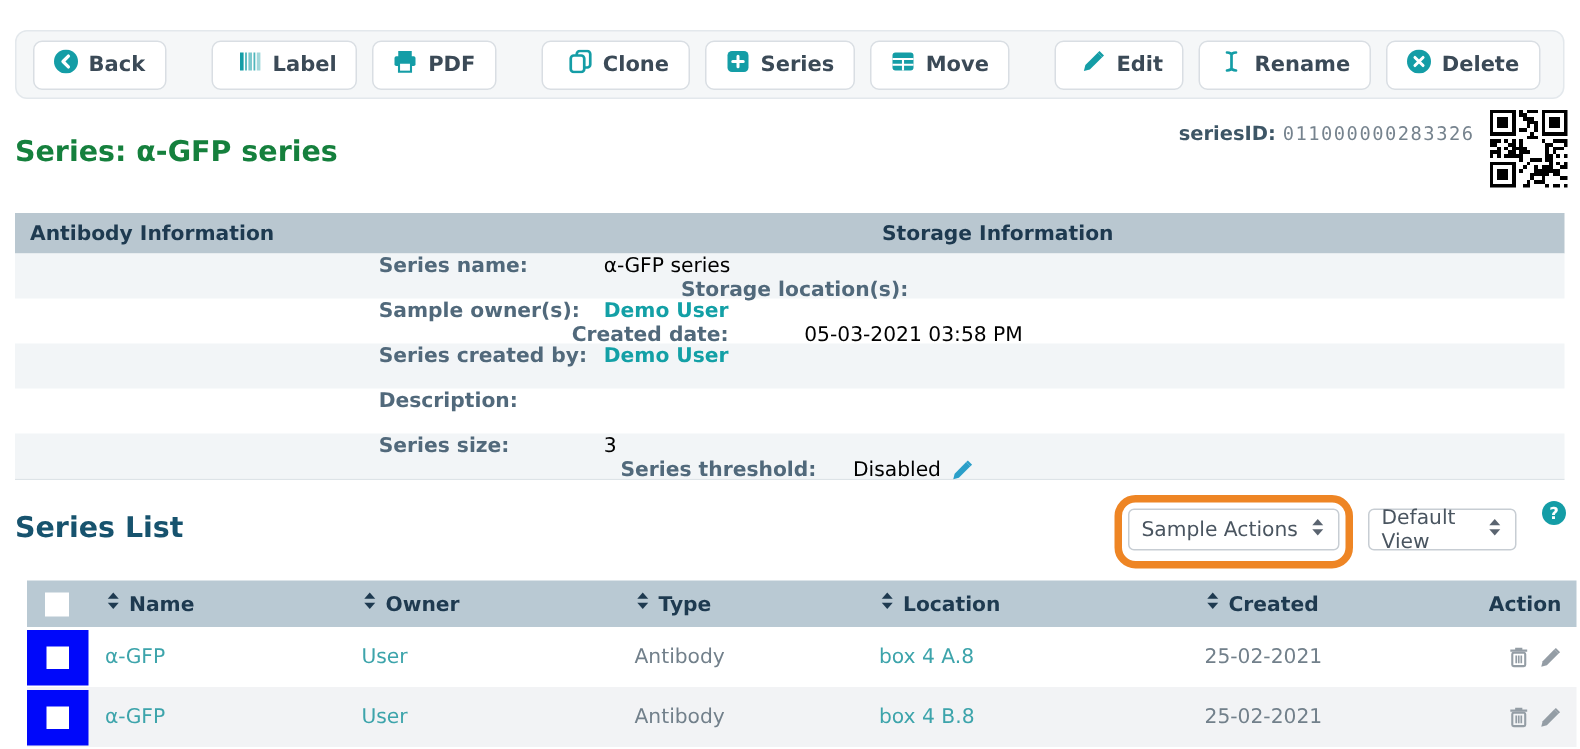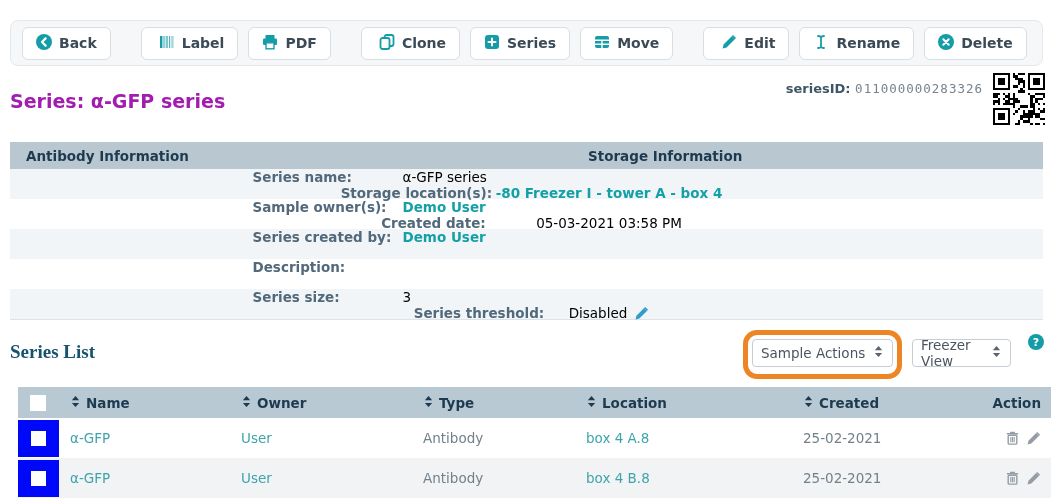--- a/index.html
+++ b/index.html
@@ -11,43 +11,43 @@
   .toolbar{position:absolute;left:10px;top:20px;width:1033px;height:46px;box-sizing:border-box;
            background:#f5f7f8;border:1px solid #e3e8ec;border-radius:8px;
            display:flex;align-items:center;padding:0 11px;gap:10px;}
   .tbtn{display:flex;align-items:center;gap:7px;background:#fff;border:1px solid #d9dee3;
         border-radius:6px;height:33px;padding:0 13px;box-sizing:border-box;
         font-weight:bold;font-size:14px;color:#3b4a57;cursor:pointer;white-space:nowrap;}
   .tbtn svg{flex:0 0 auto;}
   .gap-lg{margin-left:20px;padding-left:17px;}
 
   
-  .title{position:absolute;left:10px;top:90px;font-size:19px;font-weight:bold;color:#a21caf;}
+  .title{position:absolute;left:10px;top:90px;font-size:19px;font-weight:bold;color:#15803d;}
   .series-id{position:absolute;right:70px;top:81px;font-size:13px;font-weight:bold;color:#3d5666;white-space:nowrap;}
   .series-id .num{font-family:"DejaVu Sans Mono","Liberation Mono",monospace;font-weight:normal;
                   color:#76838e;font-size:12.5px;letter-spacing:1px;}
   .qr{position:absolute;right:8px;top:73px;width:52px;height:52px;}
 
   
   .info-table{position:absolute;left:10px;top:142px;width:1033px;border-bottom:1px solid #dde3e7;}
   .info-head{display:flex;background:#b9c7d0;height:27px;align-items:center;
              font-weight:bold;color:#1e3a50;}
-  .ih-left{width:568px;padding-left:16px;box-sizing:border-box;}
+  .ih-left{width:568px;padding-left:10px;box-sizing:border-box;}
   .ih-right{flex:1;padding-left:10px;}
   .info-row{display:flex;height:30px;align-items:center;flex-direction:column;}
   .info-row:nth-child(even){background:#f2f5f7;}
   .half-l{width:568px;display:flex;align-items:center;box-sizing:border-box;}
   .half-r{flex:1;display:flex;align-items:center;}
   .ilabel{width:150px;padding-left:10px;font-weight:bold;color:#51697b;flex:0 0 auto;}
   .half-r .ilabel{width:155px;}
   .ivalue{color:#000000;display:flex;align-items:center;gap:7px;}
   .teal-link{color:#13a0a6;font-weight:bold;cursor:pointer;}
 
   
-  .sl-title{position:absolute;left:10px;top:341px;font-size:19px;font-weight:bold;color:#17536e;font-family:Liberation Serif, serif;}
+  .sl-title{position:absolute;left:10px;top:341px;font-size:19px;font-weight:bold;color:#17536e;}
   .fake-select{position:absolute;box-sizing:border-box;height:28px;background:#fff;
                border:1px solid #c7cdd3;border-radius:4px;display:flex;align-items:center;
                justify-content:space-between;padding:0 8px;color:#4a5560;font-size:13.5px;cursor:pointer;}
   .sel-actions{left:752px;top:339px;width:141px;z-index:2;}
   .sel-view{left:912px;top:339px;width:99px;}
   .highlight-ring{position:absolute;left:743px;top:330px;width:159px;height:49px;box-sizing:border-box;
                   border:5px solid #ee8524;border-radius:14px;z-index:3;pointer-events:none;}
   .help{position:absolute;left:1028px;top:334px;width:16px;height:16px;cursor:pointer;}
 
   
@@ -289,21 +289,20 @@
       <div class="ih-right">Storage Information</div>
     </div>
 
     <div class="info-row">
       <div class="half-l">
         <div class="ilabel">Series name:</div>
         <div class="ivalue">α-GFP series</div>
       </div>
       <div class="half-r">
         <div class="ilabel">Storage location(s):</div>
-        <div class="ivalue teal-link">-80 Freezer I - tower A - box 4</div>
       </div>
     </div>
 
     <div class="info-row">
       <div class="half-l">
         <div class="ilabel">Sample owner(s):</div>
         <div class="ivalue teal-link">Demo User</div>
       </div>
       <div class="half-r">
         <div class="ilabel">Created date:</div>
@@ -352,21 +351,21 @@
   <div class="fake-select sel-actions">
     <span>Sample Actions</span>
     <span><svg width="11" height="13" viewBox="0 0 12 14">
           <polygon points="2,5.5 6,1 10,5.5" fill="#5a6470"></polygon>
           <polygon points="2,8.5 6,13 10,8.5" fill="#5a6470"></polygon>
         </svg></span>
   </div>
   <div class="highlight-ring"></div>
 
   <div class="fake-select sel-view">
-    <span>Freezer View</span>
+    <span>Default View</span>
     <span><svg width="11" height="13" viewBox="0 0 12 14">
           <polygon points="2,5.5 6,1 10,5.5" fill="#5a6470"></polygon>
           <polygon points="2,8.5 6,13 10,8.5" fill="#5a6470"></polygon>
         </svg></span>
   </div>
 
   <span class="help"><svg width="16" height="16" viewBox="0 0 16 16">
         <circle cx="8" cy="8" r="8" fill="#149da6"></circle>
         <text x="8" y="12" text-anchor="middle" font-size="11" font-weight="bold" fill="#fff" font-family="DejaVu Sans, sans-serif">?</text>
       </svg></span>

